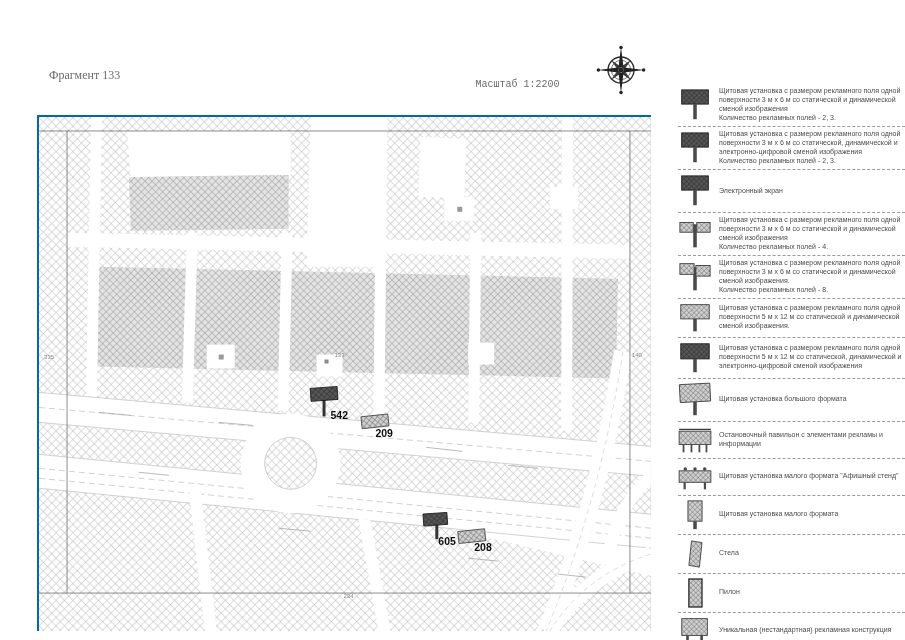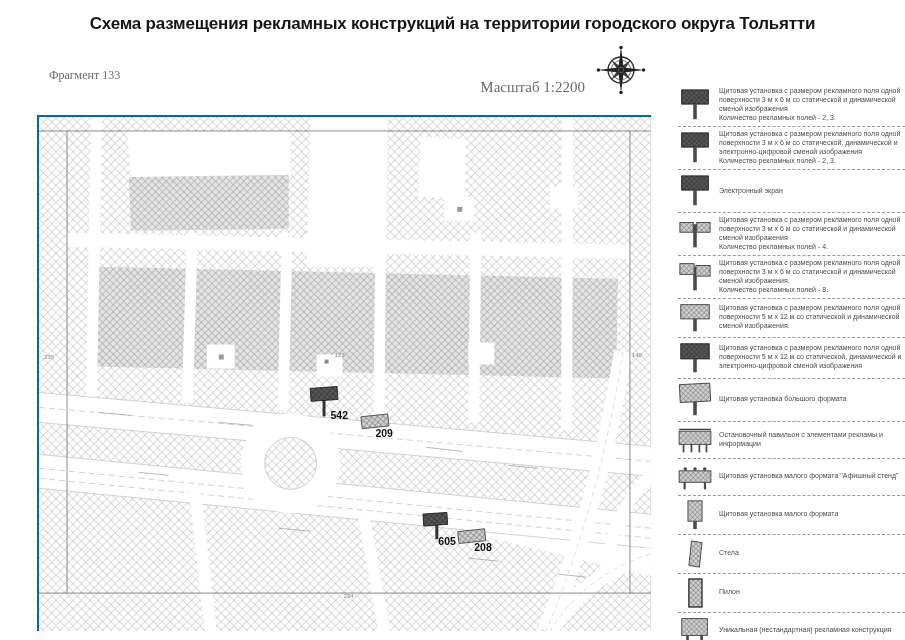--- a/index.html
+++ b/index.html
@@ -5,22 +5,22 @@
   * { margin:0; padding:0; box-sizing:border-box; }
   html,body { width:905px; height:640px; background:#fff; overflow:hidden;
               font-family:"Liberation Sans", sans-serif; color:#222; }
   .page { position:relative; width:905px; height:640px; background:#fff; }
 
   .title { position:absolute; top:14px; left:0; width:905px; text-align:center;
            font-size:17px; font-weight:bold; color:#151515; letter-spacing:-0.2px; }
 
   .frag-label { position:absolute; left:49px; top:68px; font-family:"Liberation Serif", serif;
                 font-size:12px; color:#6a6a6a; }
-  .scale-label { position:absolute; left:450px; top:79px; width:135px; text-align:right;
-                 font-family:Liberation Serif, serif; font-size:15px; color:#6a6a6a; }
+  .scale-label { position:absolute; left:450px; top:79px; width:135px; text-align:center;
+                 font-family:Liberation Mono, monospace; font-size:10px; color:#6a6a6a; }
 
   .compass { position:absolute; left:596px; top:44px; width:50px; height:52px; }
 
   .map-wrap { position:absolute; left:37px; top:115px; width:614px; height:516px;
               border:2px solid #0369a1; background:#fff; }
   .map-wrap svg { display:block; }
   .mlabel { font-family:"Liberation Sans", sans-serif; font-size:10.5px; font-weight:bold; fill:#0e0e0e; }
   .enum   { font-family:"Liberation Sans", sans-serif; font-size:6px; fill:#8a8a8a; }
 
   .legend { position:absolute; left:678px; top:84px; width:227px; }
@@ -49,21 +49,20 @@
     </pattern>
     <pattern id="ihd" width="4" height="4" patternUnits="userSpaceOnUse" patternTransform="rotate(45)">
       <rect width="4" height="4" fill="#565656"></rect>
       <path d="M0,0 L0,4 M0,0 L4,0" stroke="#2b2b2b" stroke-width="1"></path>
     </pattern>
   </defs>
 </svg>
 
 <div class="page">
 
-  <div class="title">Схема размещения рекламных конструкций на территории городского округа Тольятти</div>
 
   <div class="frag-label">Фрагмент 133</div>
   <div class="scale-label">Масштаб 1:2200</div>
 
   <svg class="compass" viewBox="0 0 52 52">
     <g transform="rotate(45 26 26)">
       <polygon points="26,11 28.3,24 23.7,24" fill="#3a3a3a"></polygon>
       <polygon points="26,41 28.3,28 23.7,28" fill="#3a3a3a"></polygon>
       <polygon points="11,26 24,23.7 24,28.3" fill="#3a3a3a"></polygon>
       <polygon points="41,26 28,23.7 28,28.3" fill="#3a3a3a"></polygon>

